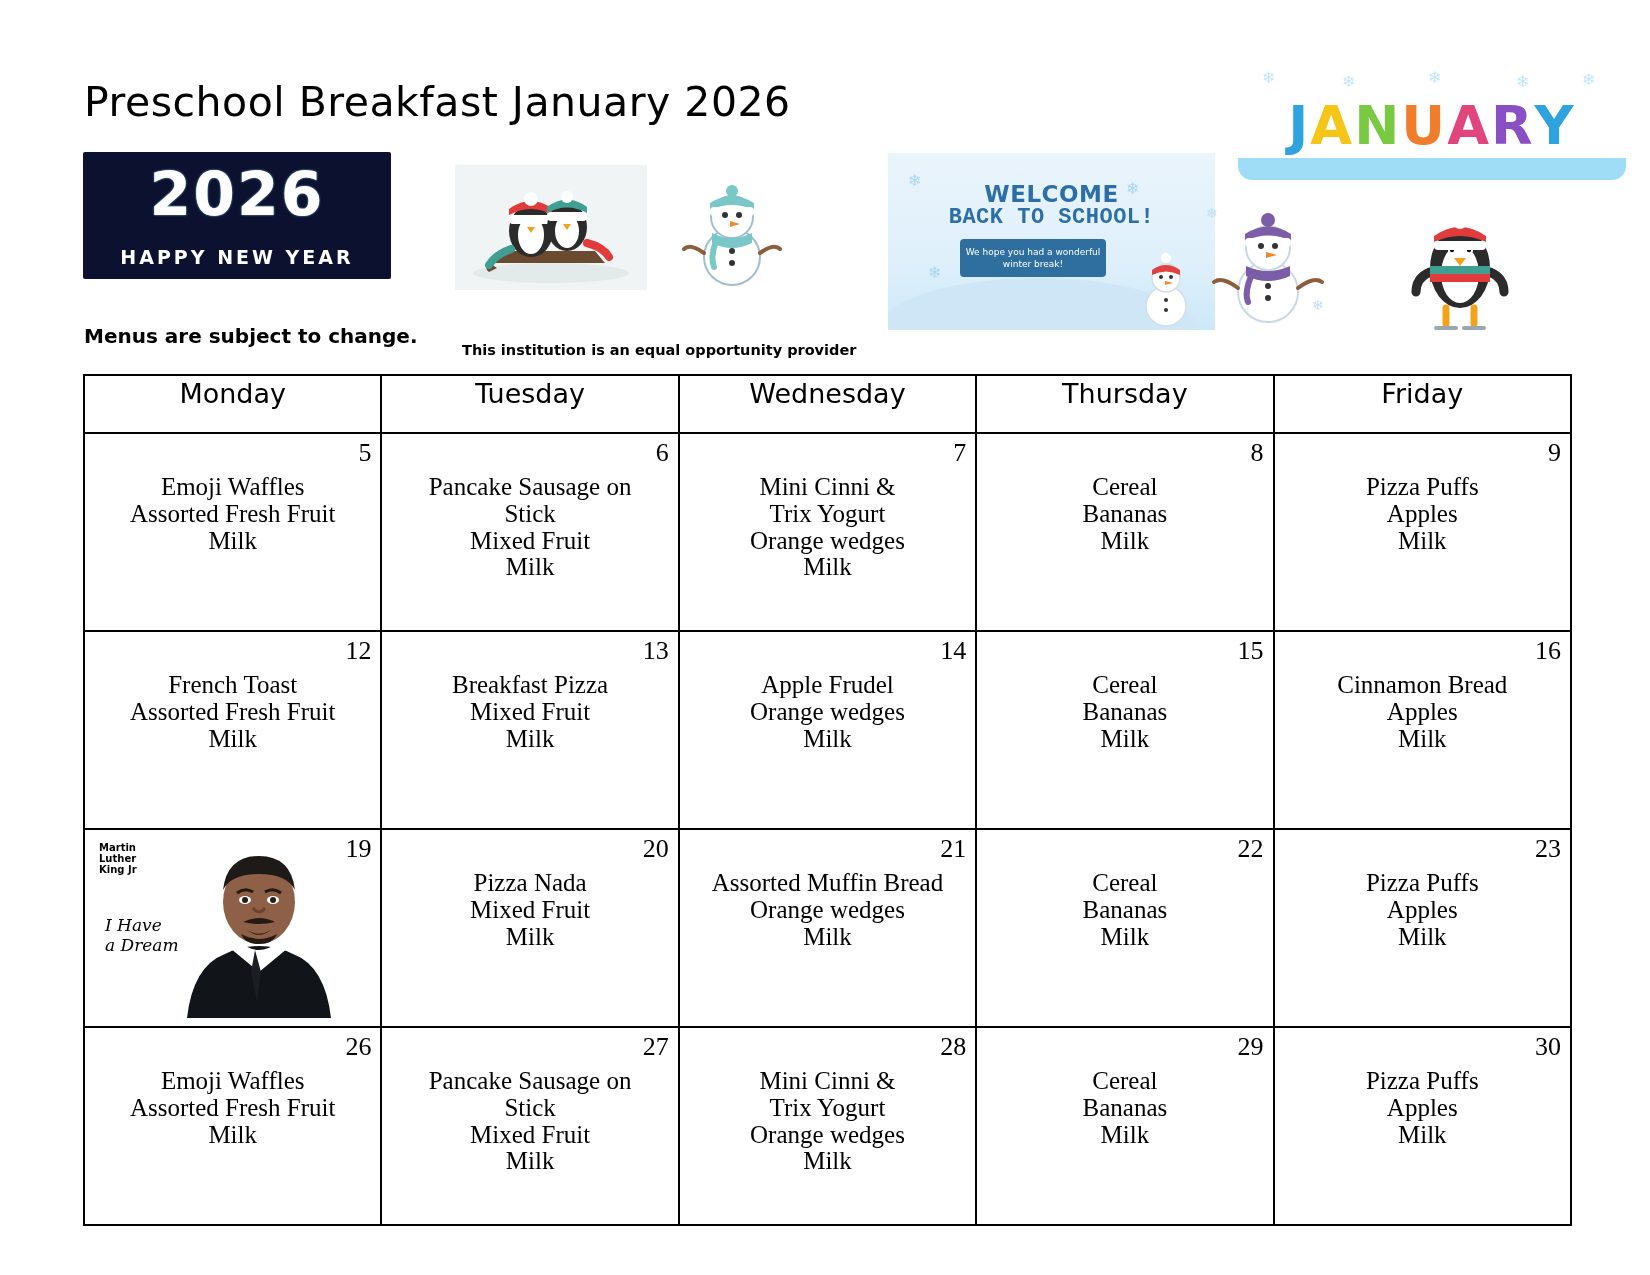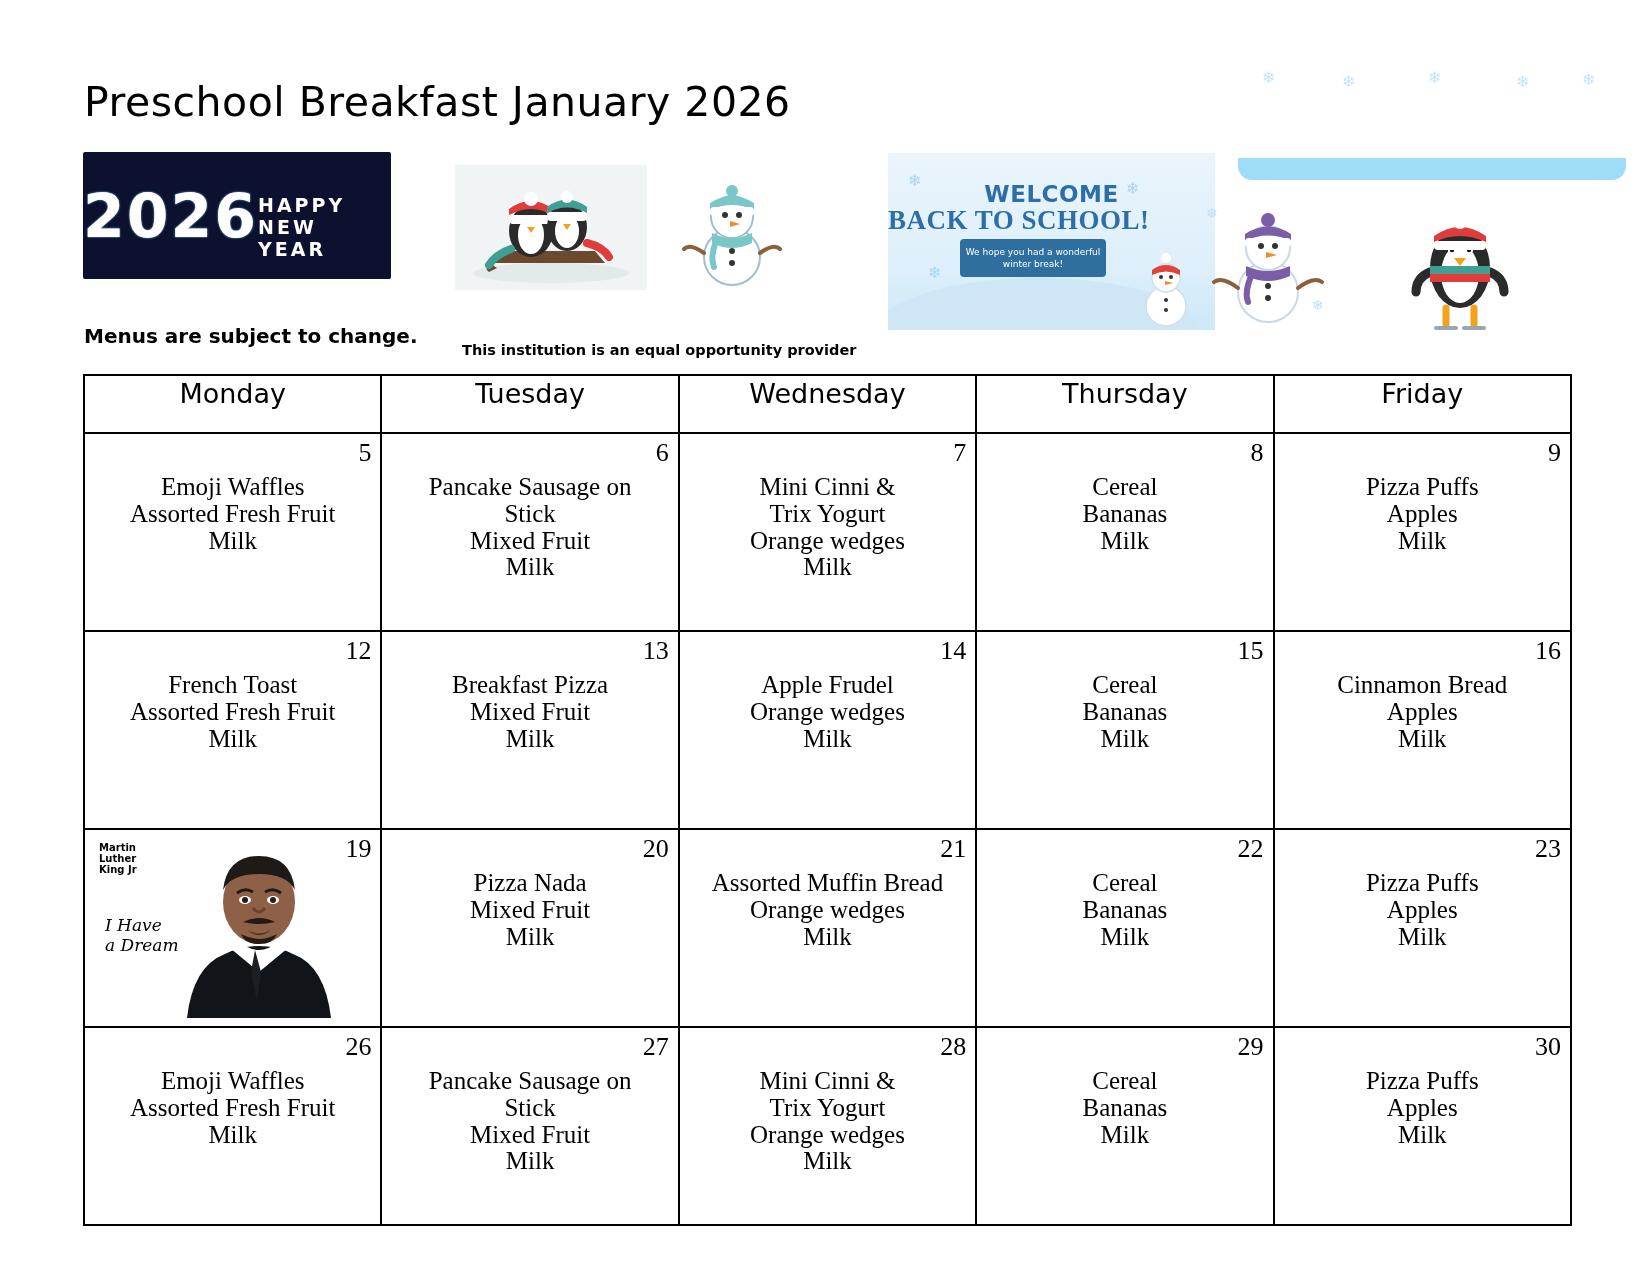--- a/index.html
+++ b/index.html
@@ -36,21 +36,21 @@
   
   .badge-2026 {
     position: absolute;
     left: 83px;
     top: 152px;
     width: 308px;
     height: 127px;
     background: #0d1130;
     border-radius: 2px;
     display: flex;
-    flex-direction: row;
+    flex-direction: column;
     align-items: center;
     justify-content: center;
     box-sizing: border-box;
   }
   .badge-2026 .yr {
     color: #ffffff;
     font-family: "DejaVu Sans", sans-serif;
     font-weight: bold;
     font-size: 60px;
     line-height: 1;
@@ -101,24 +101,24 @@
     font-family: "DejaVu Sans", sans-serif;
     font-weight: bold;
     font-size: 23px;
     color: #2b6ea8;
     letter-spacing: 0.5px;
   }
   .clip-welcome .wtxt2 {
     position: absolute;
     left: 0; right: 0;
     top: 52px;
-    text-align: left;
-    font-family: Liberation Serif, serif;
-    font-weight: bold;
-    font-size: 27px;
+    text-align: center;
+    font-family: Liberation Mono, monospace;
+    font-weight: bold;
+    font-size: 22px;
     color: #2b6ea8;
     letter-spacing: 0.5px;
   }
   .clip-welcome .wbox {
     position: absolute;
     left: 72px;
     top: 86px;
     width: 138px;
     padding: 7px 4px;
     background: #2f6f9f;
@@ -365,20 +365,21 @@
     <span class="snowflake" style="left:238px;top:28px;color:#a9d6ef;">❄</span>
     <span class="snowflake" style="left:40px;top:112px;color:#a9d6ef;">❄</span>
   </div>
 
   <div class="clip-january">
     <span class="snowflake" style="left:30px;top:0px;">❄</span>
     <span class="snowflake" style="left:110px;top:4px;">❄</span>
     <span class="snowflake" style="left:196px;top:0px;">❄</span>
     <span class="snowflake" style="left:284px;top:4px;">❄</span>
     <span class="snowflake" style="left:350px;top:2px;">❄</span>
+    <div class="letters" id="january-letters"><span style="color: rgb(46, 163, 224);">J</span><span style="color: rgb(245, 197, 24);">A</span><span style="color: rgb(122, 201, 67);">N</span><span style="color: rgb(240, 125, 43);">U</span><span style="color: rgb(224, 69, 123);">A</span><span style="color: rgb(138, 79, 196);">R</span><span style="color: rgb(46, 163, 224);">Y</span></div>
     <div class="ice"></div>
   </div>
 
   <div class="clip-snowman2">
     <svg width="135" height="140" viewBox="0 0 135 140" aria-hidden="true">
       <circle cx="68" cy="102" r="30" fill="#ffffff" stroke="#c9d8e4" stroke-width="2"></circle>
       <circle cx="68" cy="58" r="22" fill="#ffffff" stroke="#c9d8e4" stroke-width="2"></circle>
       <path d="M45 44 q23 -15 46 0 l0 7 q-23 -11 -46 0 Z" fill="#7b5ea7"></path>
       <rect x="45" y="48" width="46" height="9" rx="4" fill="#ffffff"></rect>
       <circle cx="68" cy="30" r="7" fill="#7b5ea7"></circle>

